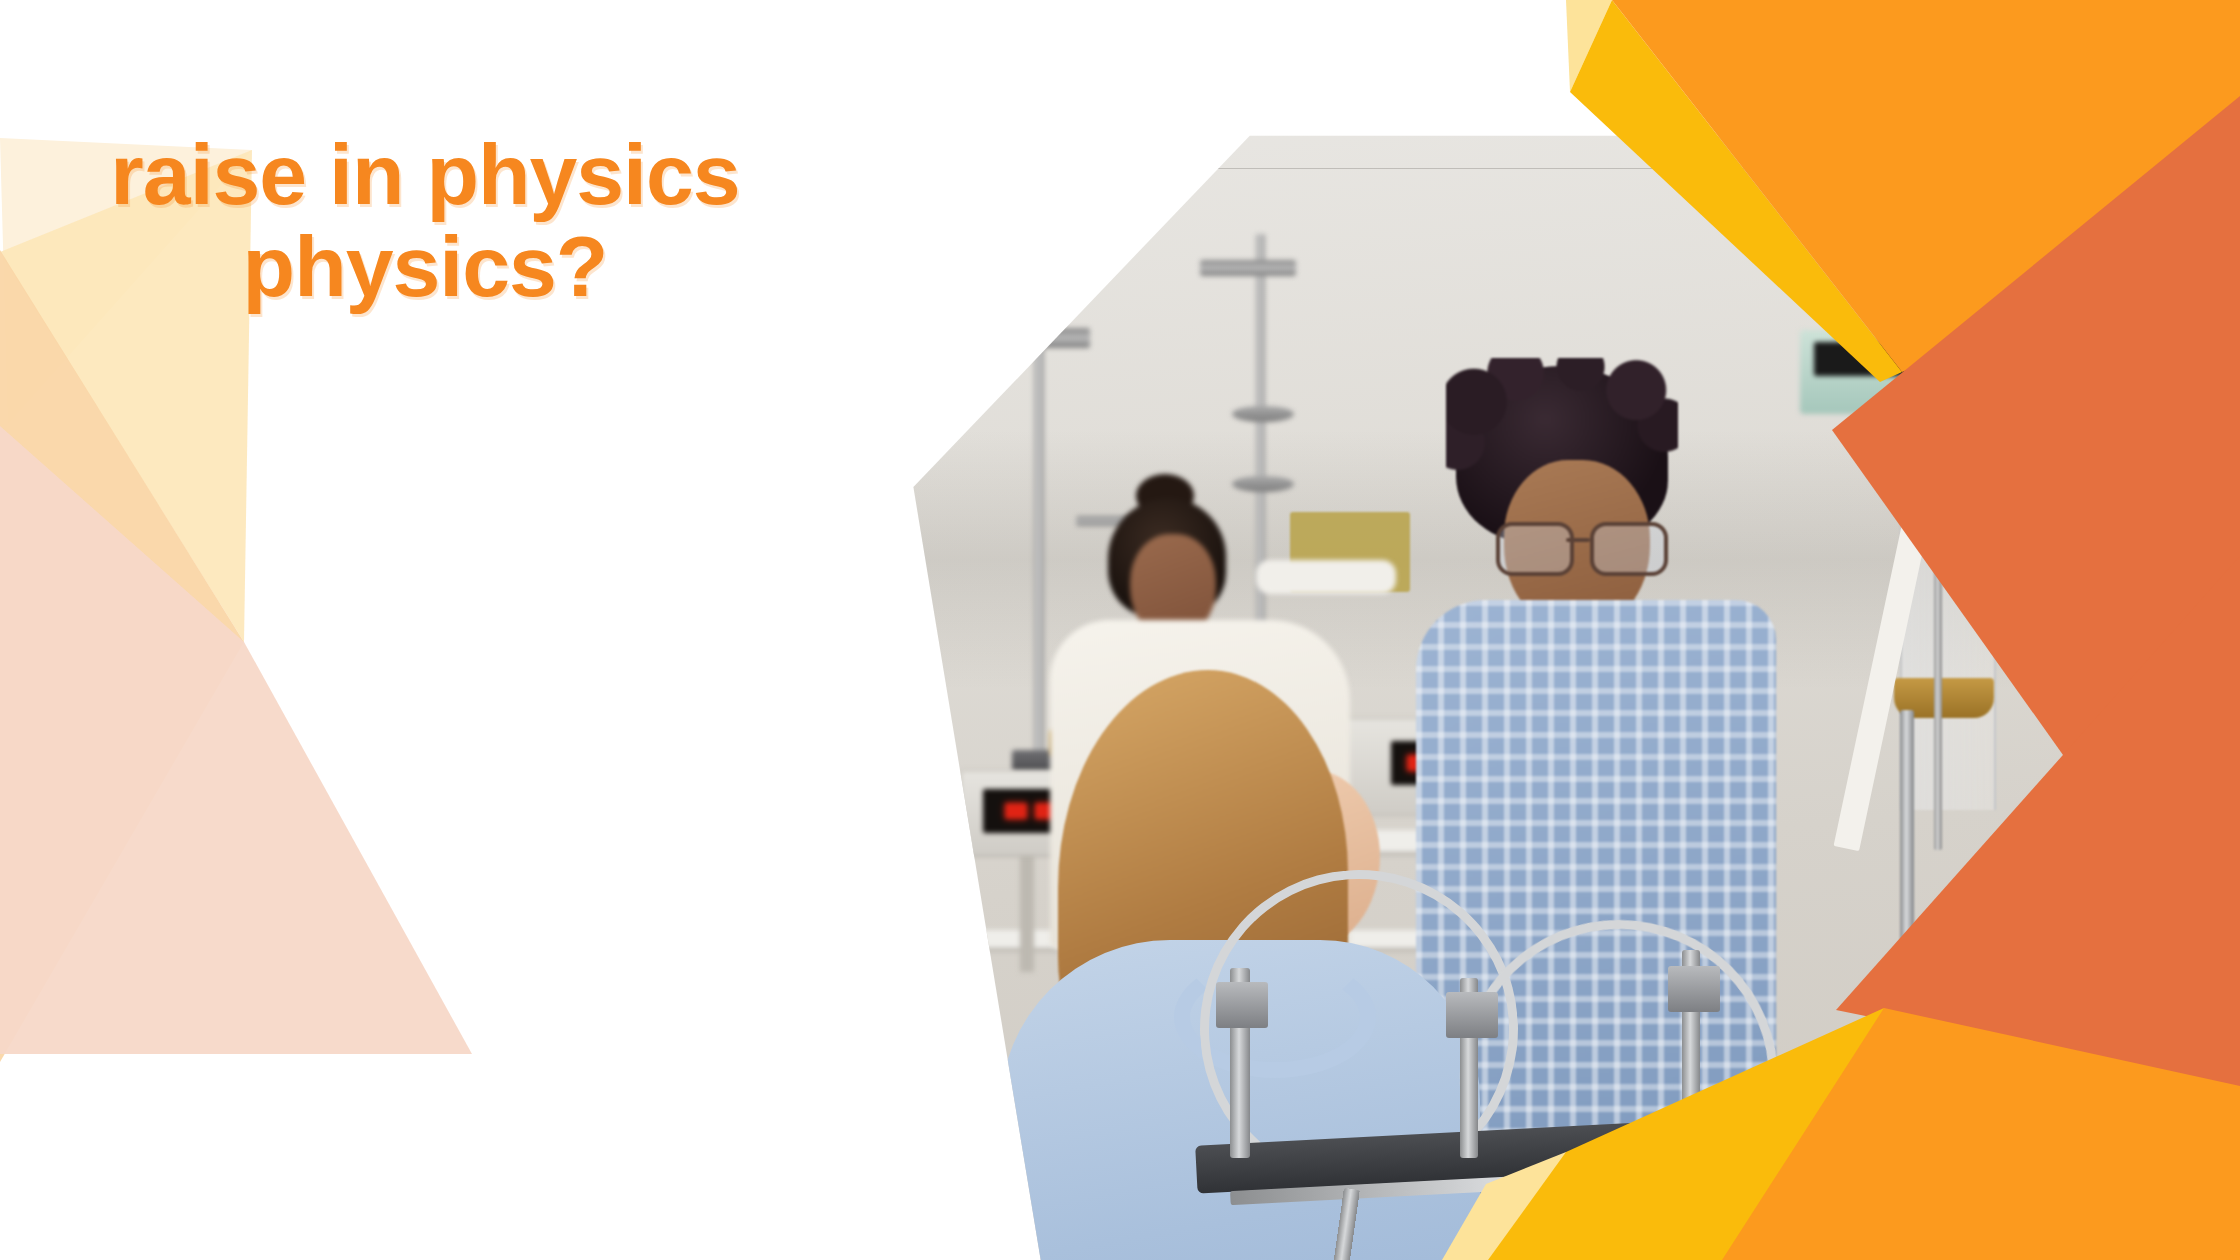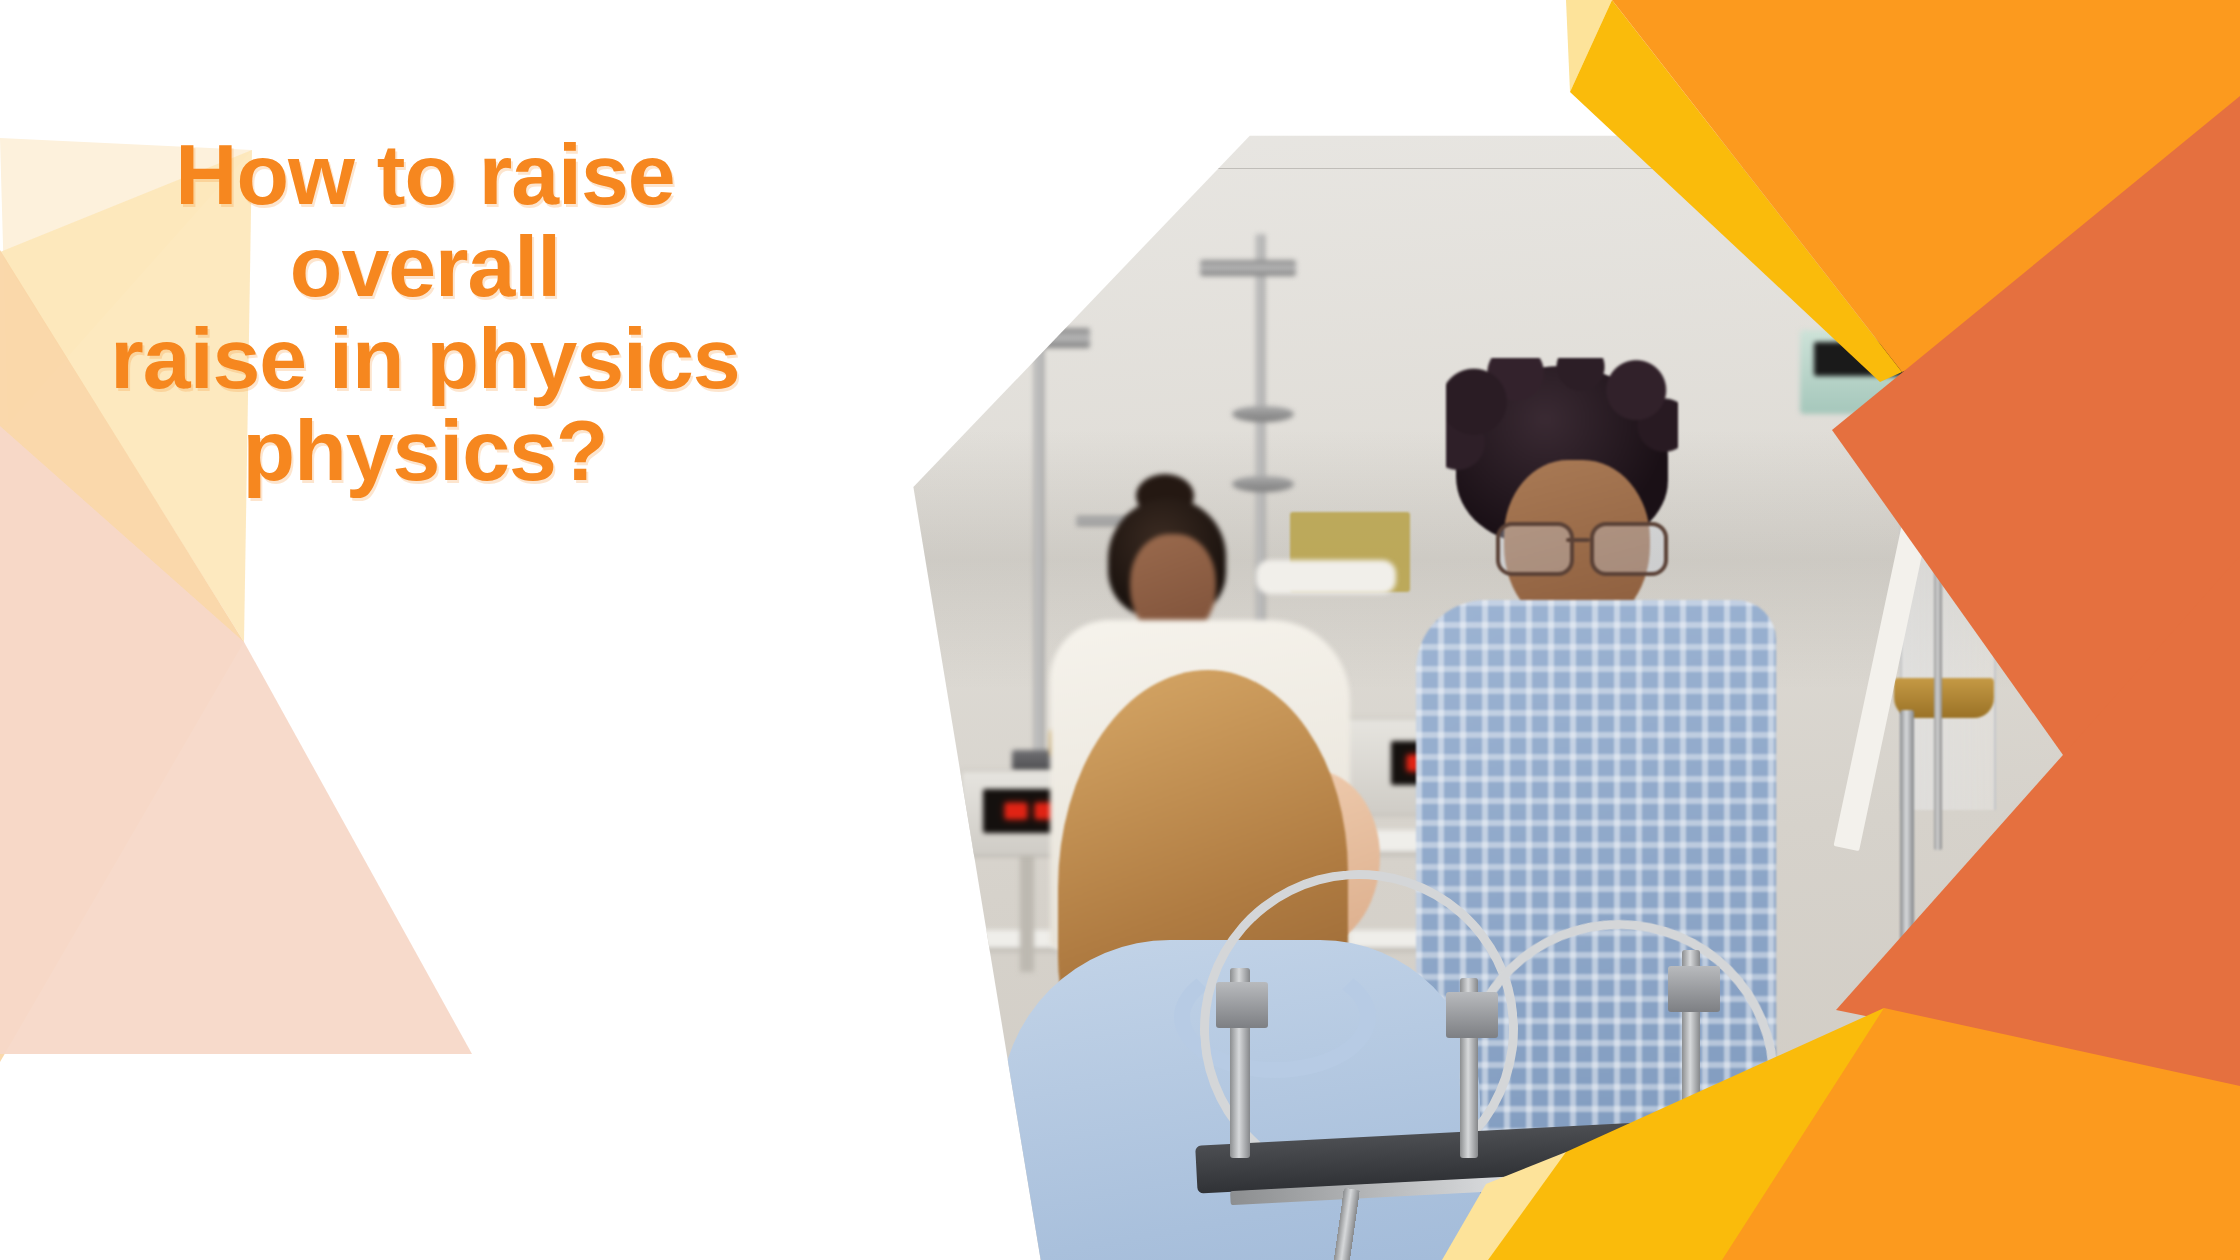--- a/index.html
+++ b/index.html
@@ -432,18 +432,17 @@
   </svg>
 
   <svg class="deco-layer" viewBox="0 0 2240 1260" preserveAspectRatio="none">
     <polygon points="2240,556 2240,1092 1836,1010" fill="#E5703F"></polygon>
     <polygon points="1486,1184 1566,1152 1546,1260 1442,1260" fill="#FDE39A"></polygon>
     <polygon points="1566,1152 1884,1008 1794,1260 1488,1260" fill="#FABB0B"></polygon>
     <polygon points="1884,1008 2240,1086 2240,1260 1722,1260" fill="#FC9A1E"></polygon>
   </svg>
 
   <div class="title-block">
-    <span class="title-line">How to raise overall</span>
     <span class="title-line">raise in physics</span>
     <span class="title-line">physics?</span>
   </div>
 
 </div>
 
 </body></html>

